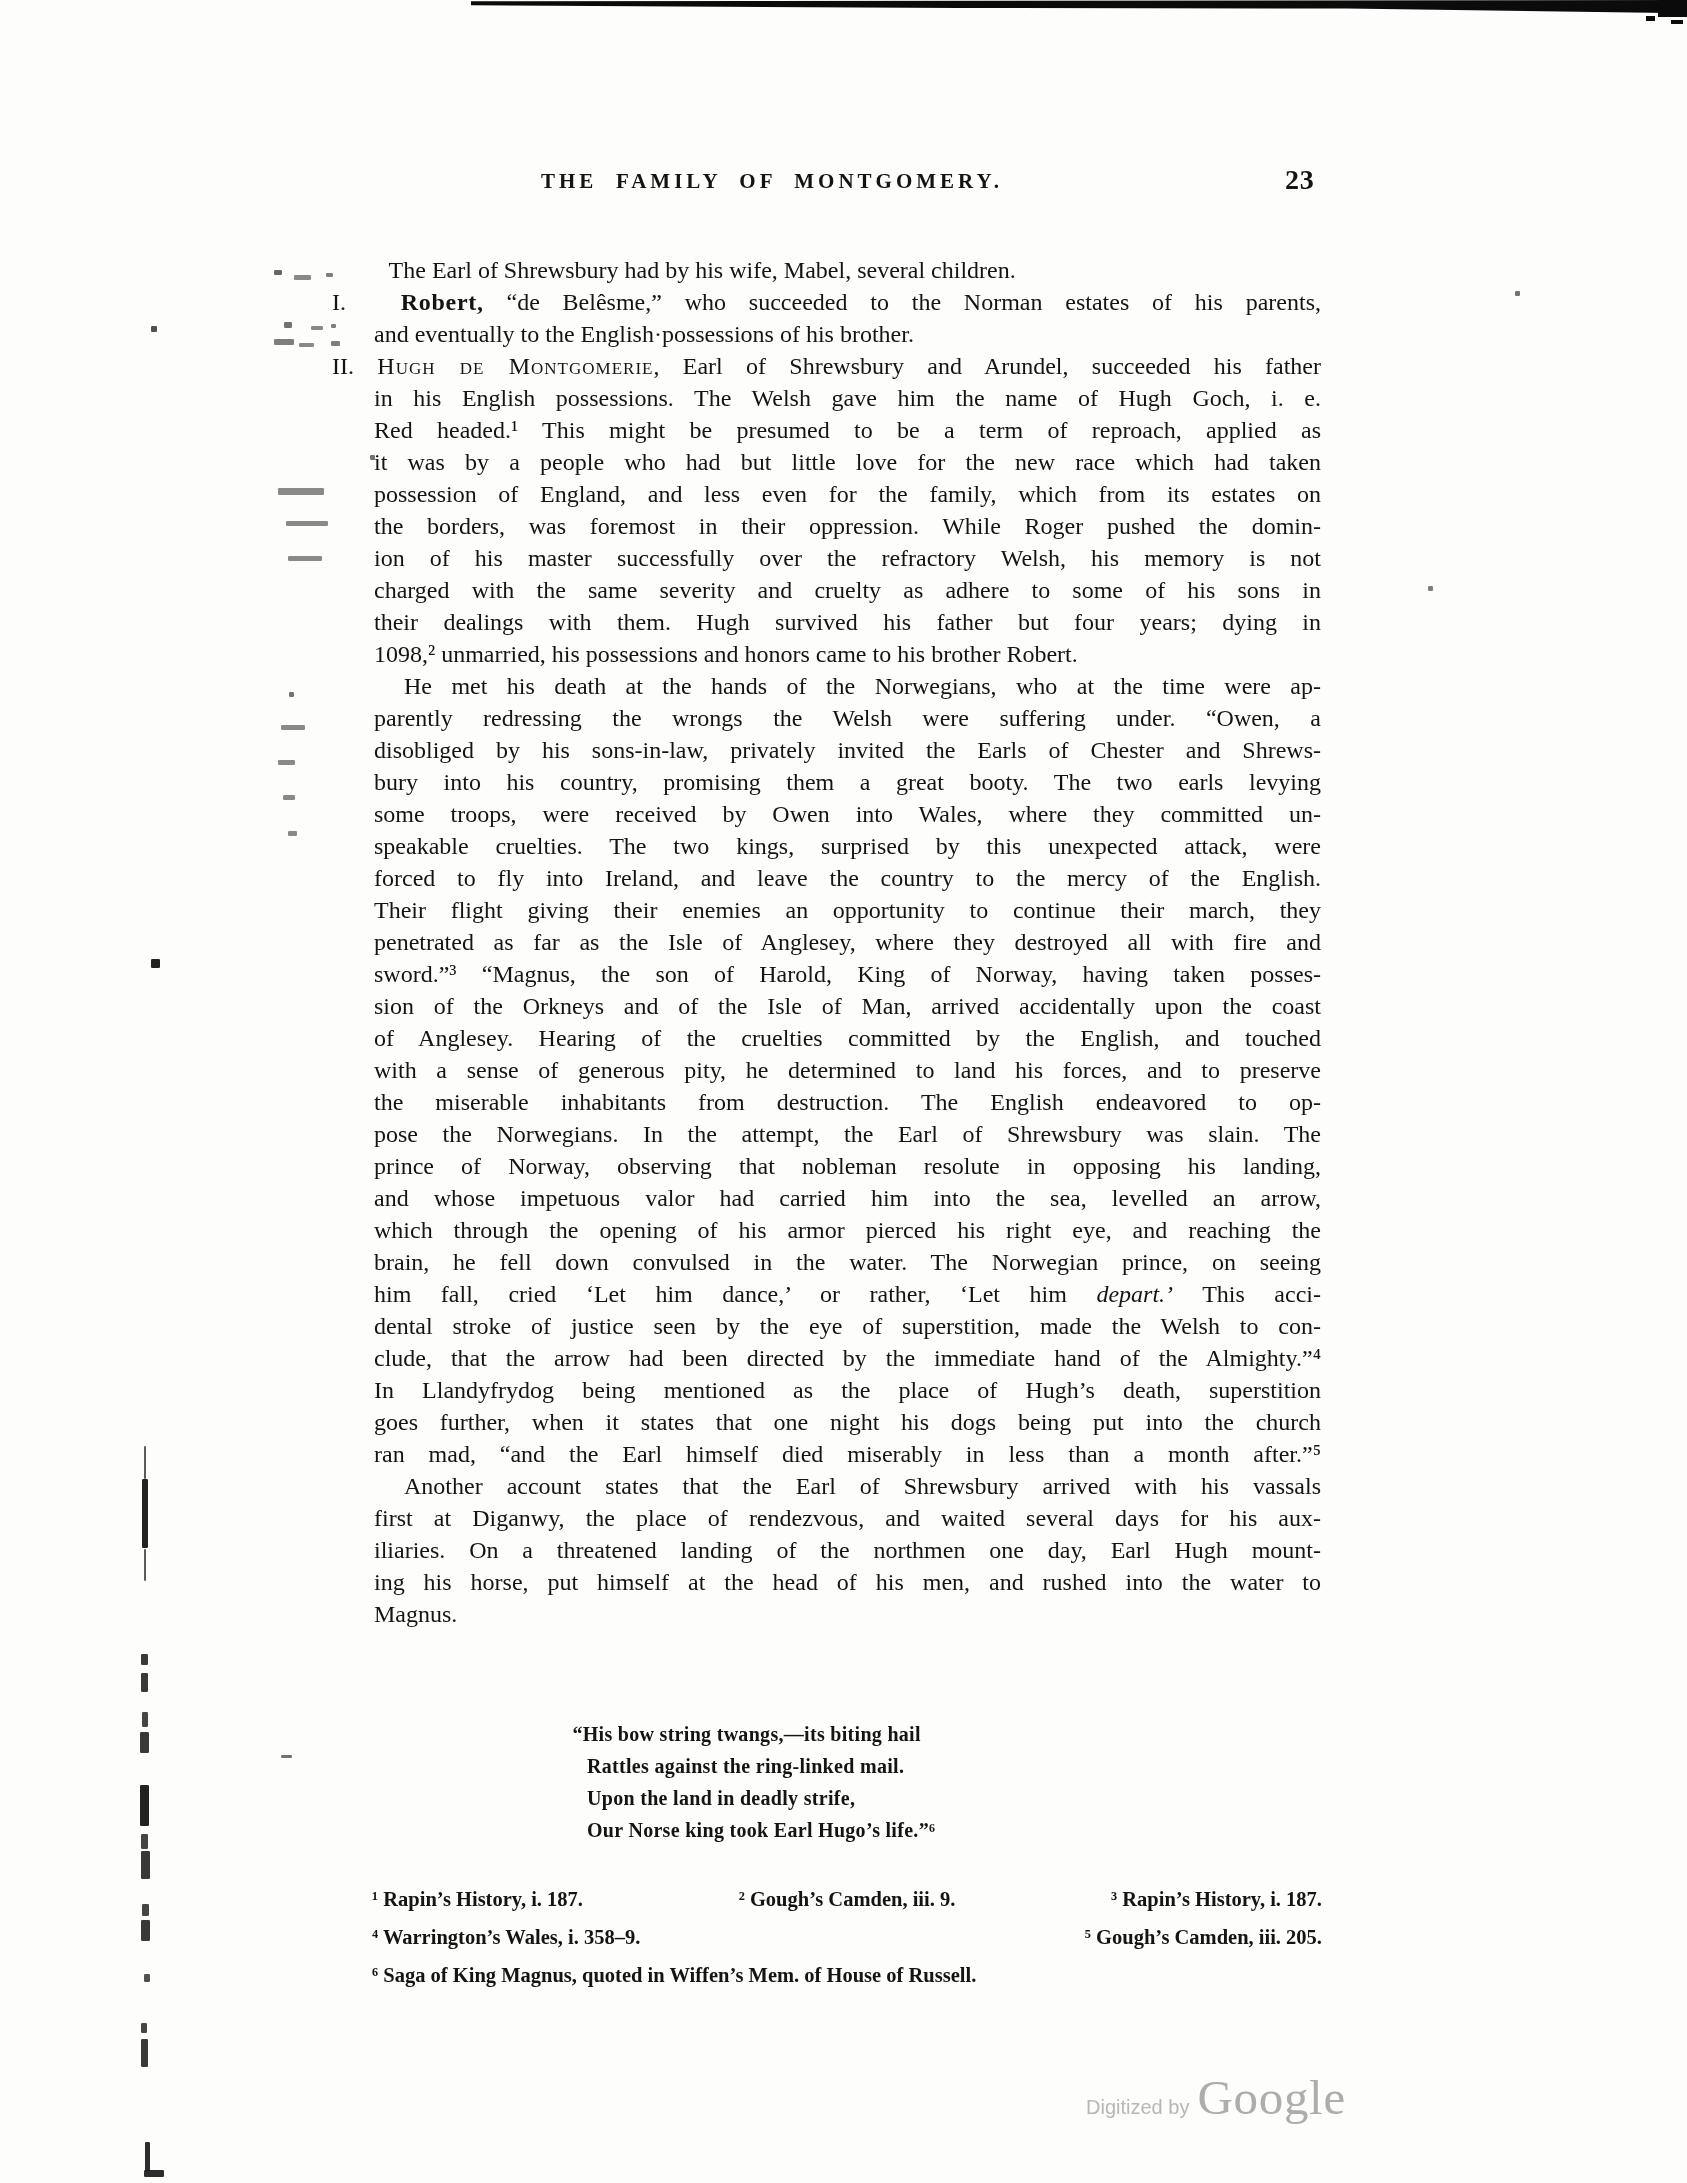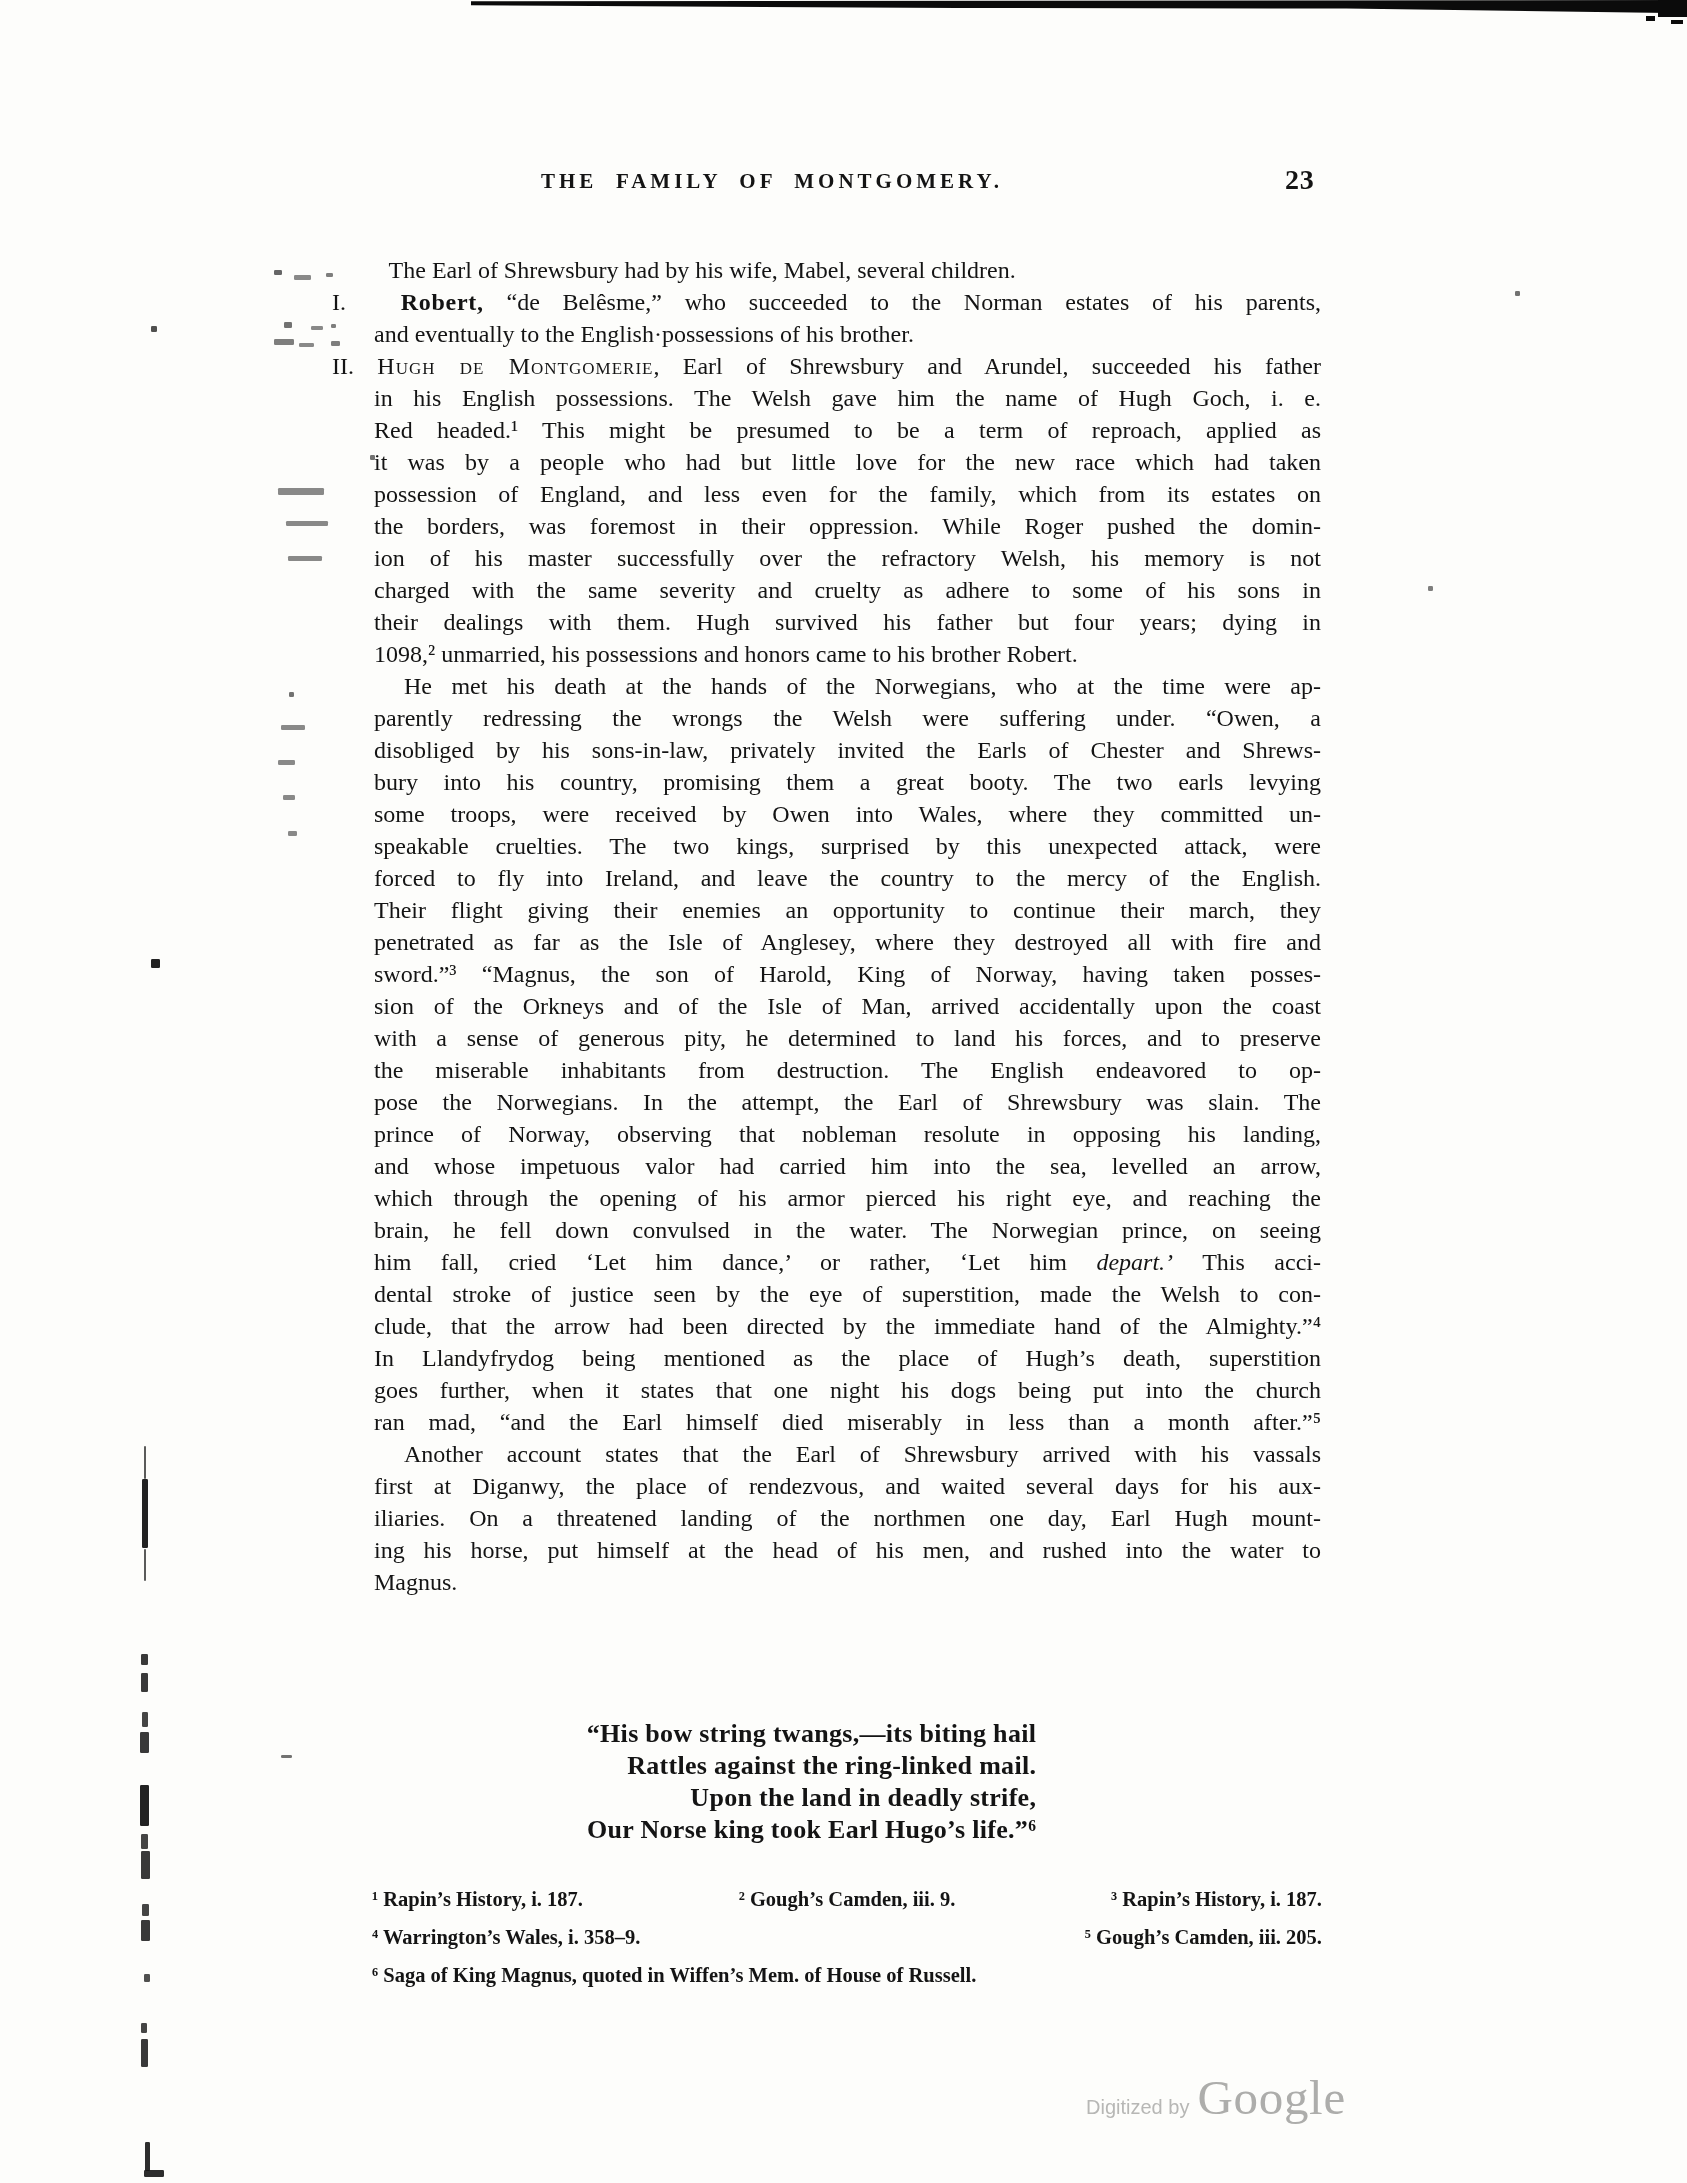--- a/index.html
+++ b/index.html
@@ -36,23 +36,22 @@
   .line{text-align:justify;text-align-last:justify;min-height:32px;}
   .line.end{text-align-last:left;}
   .line.intro{text-indent:14.6px;}
   .line.item{text-indent:-42px;}
   .line.para{text-indent:30px;}
   .seg-b{font-weight:bold;letter-spacing:0.7px;margin-left:32px;}
   .seg-sc{font-variant:small-caps;letter-spacing:1px;}
   .seg-i{font-style:italic;}
   .poem{
     position:absolute;left:587px;top:1718px;
-    font-size:26px;line-height:32px;font-weight:600;
+    font-size:20px;line-height:32px;font-weight:600;
     letter-spacing:0.3px;
-    text-align:right;
   }
   .poem .pline{white-space:nowrap;}
   .poem .pfirst{text-indent:-14.6px;}
   .footnotes{
     position:absolute;left:372px;top:1880px;width:950px;
     font-size:20.5px;line-height:38px;font-weight:600;
   }
   .foot-line{display:flex;justify-content:space-between;gap:12px;}
   .foot-line.single{display:block;}
   .foot-item{white-space:nowrap;}
@@ -105,20 +104,21 @@
       <div class="line"><span>parently redressing the wrongs the Welsh were suffering under.  “Owen, a</span></div>
       <div class="line"><span>disobliged by his sons-in-law, privately invited the Earls of Chester and Shrews-</span></div>
       <div class="line"><span>bury into his country, promising them a great booty.  The two earls levying</span></div>
       <div class="line"><span>some troops, were received by Owen into Wales, where they committed un-</span></div>
       <div class="line"><span>speakable cruelties.  The two kings, surprised by this unexpected attack, were</span></div>
       <div class="line"><span>forced to fly into Ireland, and leave the country to the mercy of the English.</span></div>
       <div class="line"><span>Their flight giving their enemies an opportunity to continue their march, they</span></div>
       <div class="line"><span>penetrated as far as the Isle of Anglesey, where they destroyed all with fire and</span></div>
       <div class="line"><span>sword.”³  “Magnus, the son of Harold, King of Norway, having taken posses-</span></div>
       <div class="line"><span>sion of the Orkneys and of the Isle of Man, arrived accidentally upon the coast</span></div>
+      <div class="line"><span>of Anglesey.  Hearing of the cruelties committed by the English, and touched</span></div>
       <div class="line"><span>with a sense of generous pity, he determined to land his forces, and to preserve</span></div>
       <div class="line"><span>the miserable inhabitants from destruction.  The English endeavored to op-</span></div>
       <div class="line"><span>pose the Norwegians. In the attempt, the Earl of Shrewsbury was slain.  The</span></div>
       <div class="line"><span>prince of Norway, observing that nobleman resolute in opposing his landing,</span></div>
       <div class="line"><span>and whose impetuous valor had carried him into the sea, levelled an arrow,</span></div>
       <div class="line"><span>which through the opening of his armor pierced his right eye, and reaching the</span></div>
       <div class="line"><span>brain, he fell down convulsed in the water.  The Norwegian prince, on seeing</span></div>
       <div class="line"><span>him fall, cried ‘Let him dance,’ or rather, ‘Let him </span><span class="seg-i">depart.’</span><span>  This acci-</span></div>
       <div class="line"><span>dental stroke of justice seen by the eye of superstition, made the Welsh to con-</span></div>
       <div class="line"><span>clude, that the arrow had been directed by the immediate hand of the Almighty.”⁴</span></div>

